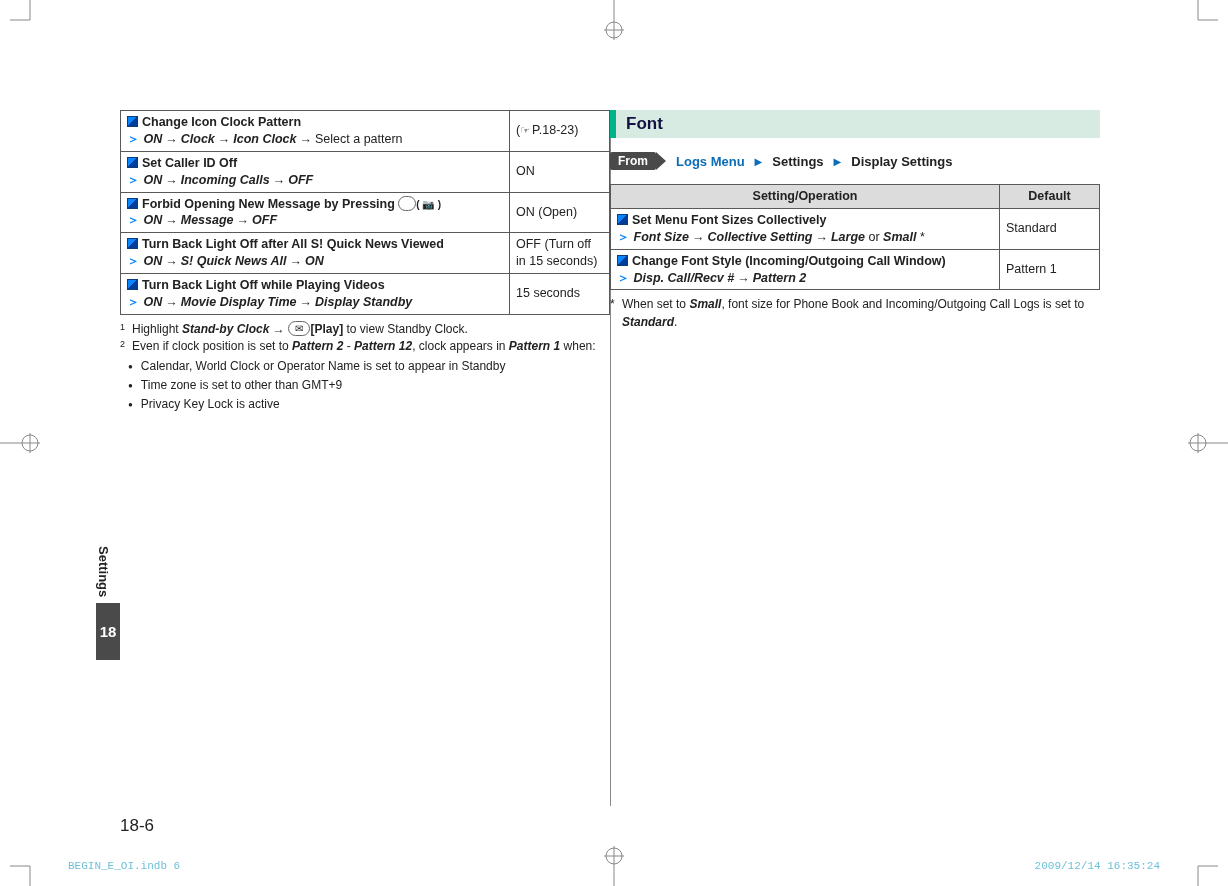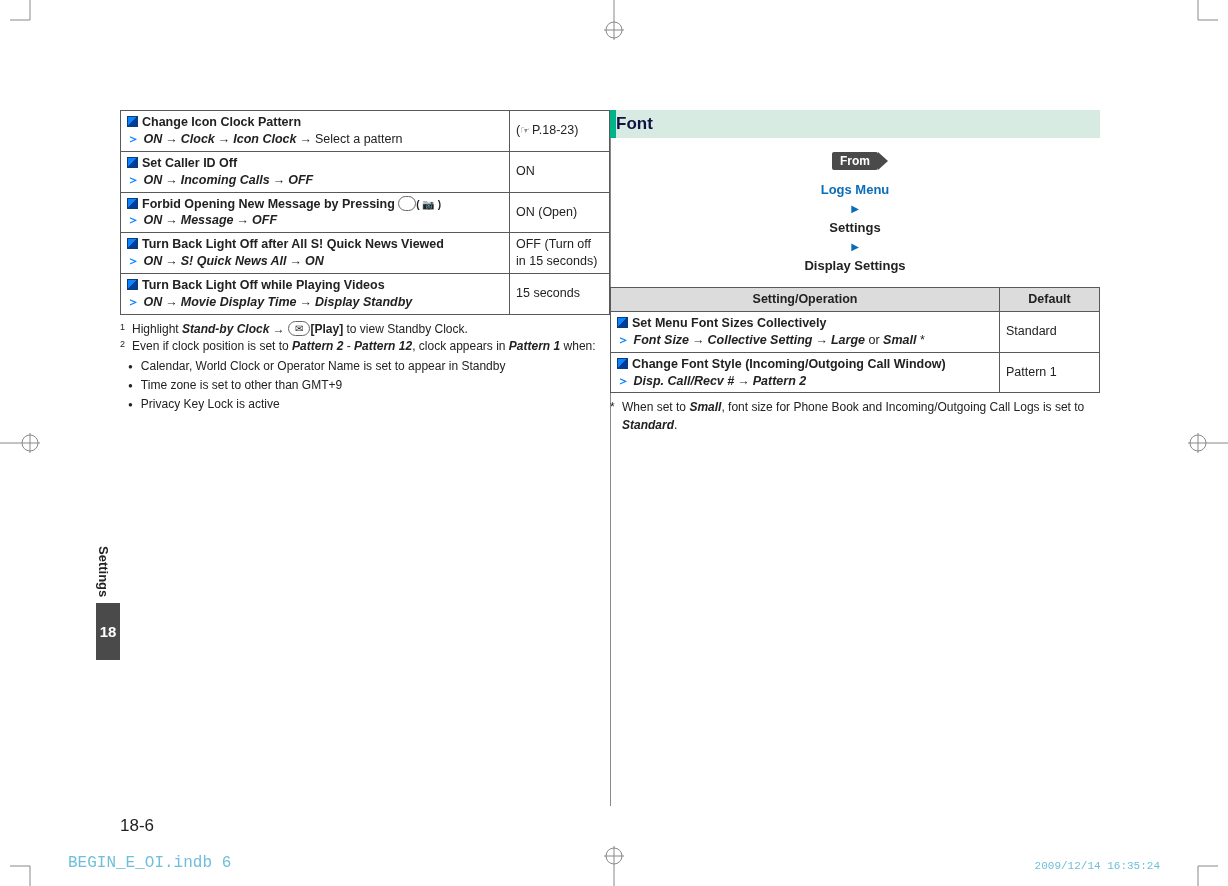--- a/index.html
+++ b/index.html
@@ -69,27 +69,27 @@
   .footnotes { font-size: 12px; line-height: 1.45; }
   .footnotes li { margin-left: 0; list-style: none; display: flex; }
   .footnotes li .num { width: 12px; font-size: 9px; vertical-align: super; }
   .footnotes li .txt { flex: 1; }
   .bullets li { list-style: none; display: flex; margin-top: 2px;}
   .bullets li::before { content: "●"; font-size: 8px; margin-right: 8px; margin-left: 8px; margin-top:3px;}
 
   .section-head {
     background: #d8ebe3;
     border-left: 6px solid #00b48a;
-    padding: 4px 0;
+    padding: 4px 10px;
     font-weight: bold;
     font-size: 17px;
     color: #114;
     margin-bottom: 14px;
   }
-  .from-row { display: flex; align-items: center; gap: 6px; margin-bottom: 14px; font-size: 13px; flex-direction: column;}
+  .from-row { display: flex; align-items: center; gap: 6px; margin-bottom: 14px; font-size: 13px;}
   .from-badge {
     background: #4a4a4a;
     color: #fff;
     font-weight: bold;
     padding: 2px 8px;
     border-radius: 2px;
     font-size: 12px;
     position: relative;
   }
   .from-badge::after {
@@ -132,21 +132,21 @@
     position: absolute;
     left: 120px;
     bottom: 50px;
     font-size: 17px;
     font-weight: normal;
   }
   .footer-left {
     position: absolute;
     left: 68px;
     bottom: 14px;
-    font-size: 16px;
+    font-size: 11px;
     color: #6fbfd8;
     font-family: "Courier New", monospace;
   }
   .footer-right {
     position: absolute;
     right: 68px;
     bottom: 14px;
     font-size: 11px;
     color: #6fbfd8;
     font-family: "Courier New", monospace;

